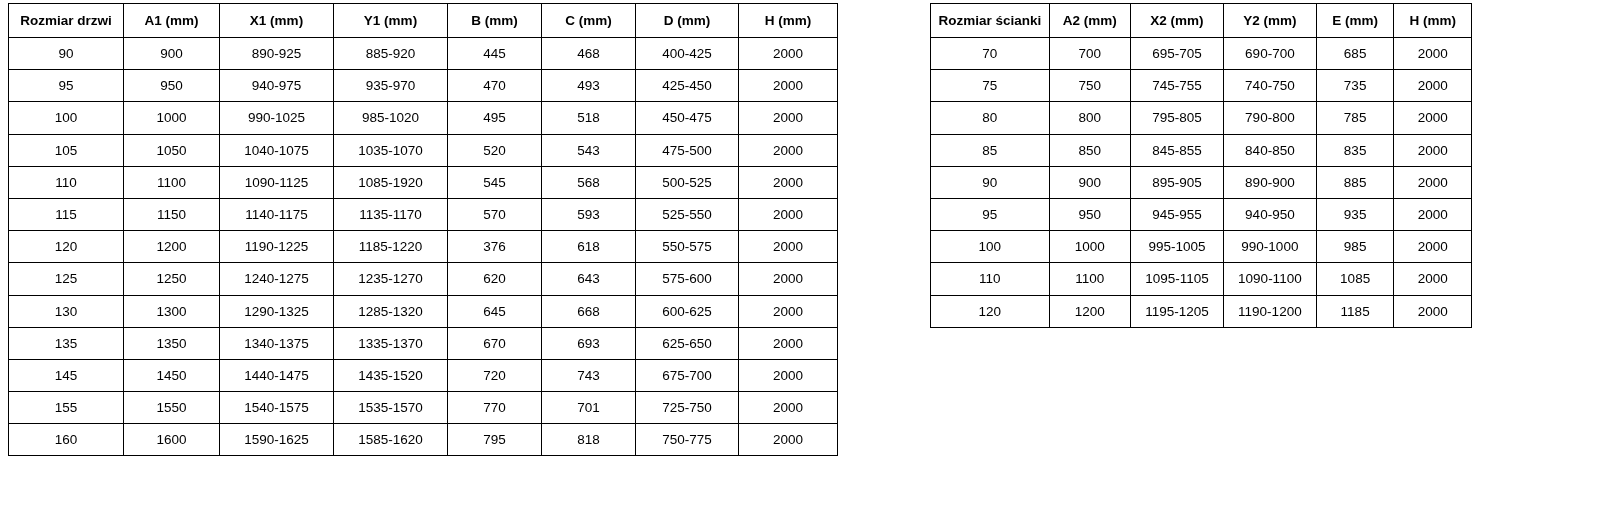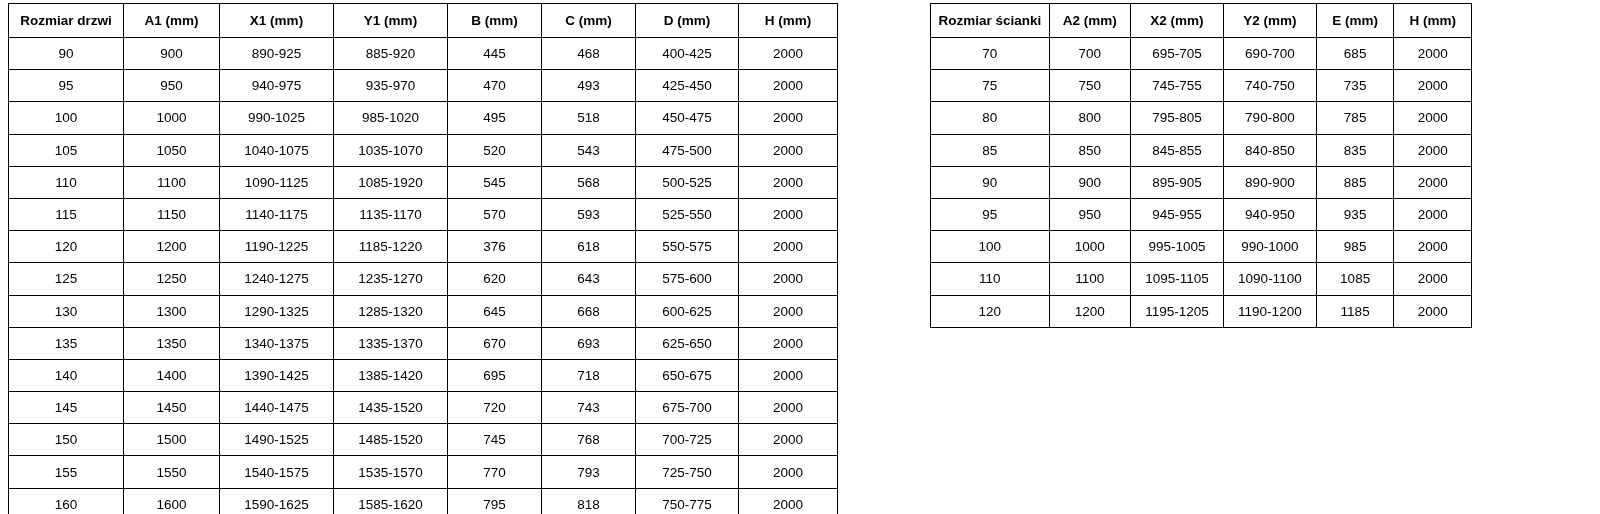--- a/index.html
+++ b/index.html
@@ -190,56 +190,36 @@
             <td>135</td>
             <td>1350</td>
             <td>1340-1375</td>
             <td>1335-1370</td>
             <td>670</td>
             <td>693</td>
             <td>625-650</td>
             <td>2000</td>
           </tr>
           <tr>
-            <td>140</td>
-            <td>1400</td>
-            <td>1390-1425</td>
-            <td>1385-1420</td>
-            <td>695</td>
-            <td>718</td>
-            <td>650-675</td>
-            <td>2000</td>
-          </tr>
-          <tr>
             <td>145</td>
             <td>1450</td>
             <td>1440-1475</td>
             <td>1435-1520</td>
             <td>720</td>
             <td>743</td>
             <td>675-700</td>
             <td>2000</td>
           </tr>
           <tr>
-            <td>150</td>
-            <td>1500</td>
-            <td>1490-1525</td>
-            <td>1485-1520</td>
-            <td>745</td>
-            <td>768</td>
-            <td>700-725</td>
-            <td>2000</td>
-          </tr>
-          <tr>
             <td>155</td>
             <td>1550</td>
             <td>1540-1575</td>
             <td>1535-1570</td>
             <td>770</td>
-            <td>793</td>
+            <td>701</td>
             <td>725-750</td>
             <td>2000</td>
           </tr>
           <tr>
             <td>160</td>
             <td>1600</td>
             <td>1590-1625</td>
             <td>1585-1620</td>
             <td>795</td>
             <td>818</td>

